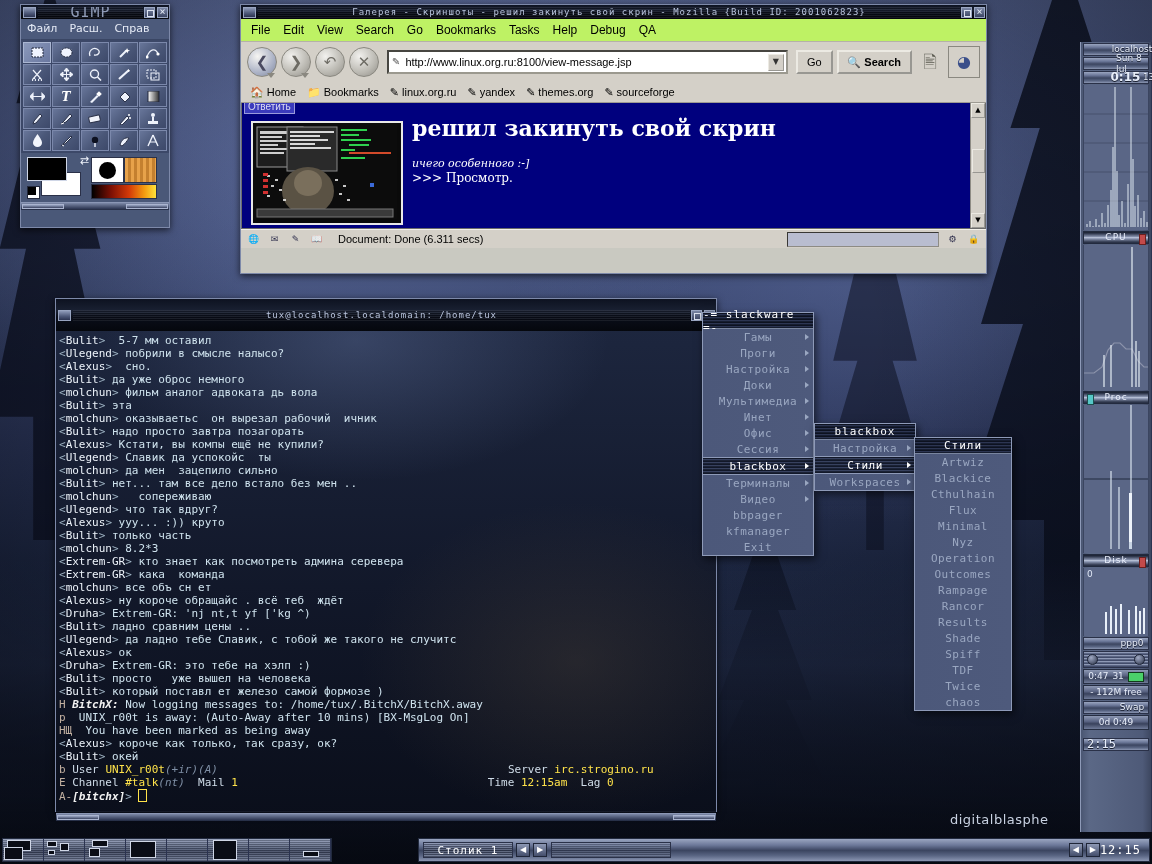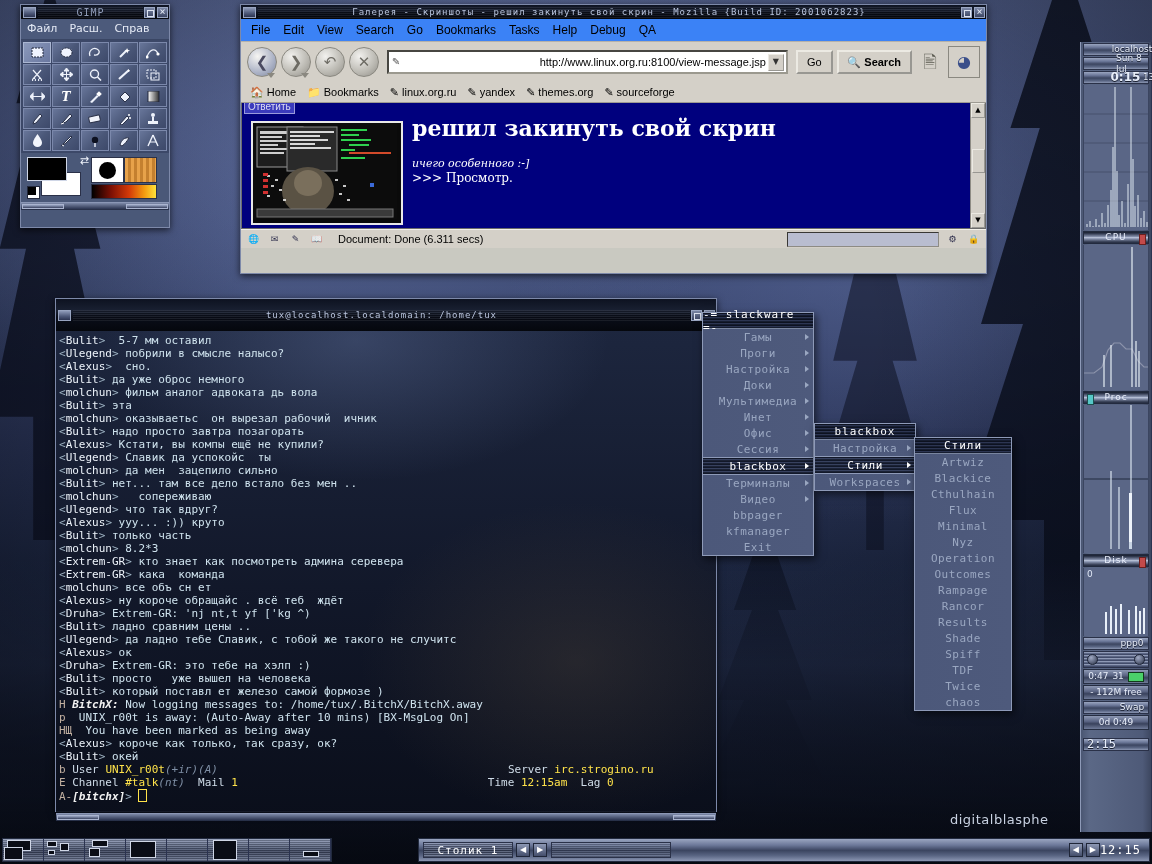--- a/index.html
+++ b/index.html
@@ -56,21 +56,21 @@
   .handle{
     height:7px;display:flex;align-items:center;
     background:linear-gradient(to bottom,#7d89a8,#47526f 55%,#222a41);
     border-top:1px solid #8b97b5;
   }
   .handle .grip{width:42px;height:5px;margin:1px;background:linear-gradient(to bottom,#9aa6c4,#3b4461);border:1px solid #aab4cf;box-sizing:border-box;}
   .handle .bar{flex:1;height:5px;margin:1px;background:linear-gradient(to bottom,#6f7b99,#2c3551);}
 
   
   #gimp{left:20px;top:4px;width:148px;height:222px;background:#4a5878;border:1px solid #7d89a9;}
-  #gimp .tbar-title{font-size:10px;color:#8e9ab6;}
+  #gimp .tbar-title{font-size:15px;color:#8e9ab6;}
   #gimp-menu{
     display:flex;gap:12px;padding:3px 6px 4px 6px;font:11px/13px "DejaVu Sans",sans-serif;color:#e6ebf6;
     background:#4c5a7b;border-bottom:1px solid #3a4664;
   }
   #gimp-tools{display:grid;grid-template-columns:repeat(5,1fr);gap:1px;padding:2px;background:#3c4868;}
   .gtool{
     height:21px;background:linear-gradient(135deg,#68769a,#4a5778 55%,#3d496a);
     border:1px solid #7b88ab;box-sizing:border-box;display:flex;align-items:center;justify-content:center;
     font:10px/10px "DejaVu Sans",sans-serif;color:#e8edf8;
   }
@@ -89,33 +89,33 @@
   #gimp-pat .brush b{width:17px;height:17px;border-radius:50%;background:#000;display:block;}
   #gimp-pat .patt{width:33px;height:26px;border:1px solid #2b3148;box-sizing:border-box;
     background:repeating-linear-gradient(to right,#e7a24a 0 3px,#c4802f 3px 6px);}
   #gimp-pat .grad{height:13px;margin-top:1px;border:1px solid #2b3148;
     background:linear-gradient(to right,#000 0%,#7d1005 30%,#d43a08 58%,#f59c10 82%,#ffe23a 100%);}
 
   
   #moz{left:240px;top:4px;width:745px;height:268px;background:#c9c9c1;border:1px solid #7d89a9;}
   #moz .tbar-title{font-size:9px;}
   .moz-menu{
-    display:flex;gap:13px;padding:4px 8px 4px 10px;background:#3b82f6;
+    display:flex;gap:13px;padding:4px 8px 4px 10px;background:#bef264;
     font:12px/14px "Liberation Sans",sans-serif;color:#000;border-bottom:1px solid #b5b1a9;
   }
   .moz-nav{display:flex;align-items:center;gap:4px;padding:4px 6px;background:#d4d0c8;}
   .navbtn{width:30px;height:30px;border-radius:50%;position:relative;
     background:radial-gradient(circle at 34% 30%,#f2f1ee,#b9b7b0 62%,#8e8c86);
     border:1px solid #8a8880;box-sizing:border-box;display:flex;align-items:center;justify-content:center;
     color:#6d6b64;font:15px/15px "DejaVu Sans",sans-serif;}
   .navbtn.on{color:#4a4a60;background:radial-gradient(circle at 34% 30%,#f6f5f2,#a9b0c4 62%,#7e869c);}
   .navbtn .tri{position:absolute;right:1px;bottom:-2px;width:0;height:0;border-left:4px solid transparent;border-right:4px solid transparent;border-top:5px solid #8a8880;}
   .urlbox{flex:1;display:flex;align-items:center;height:20px;background:#fff;border:2px inset #9b998f;margin:0 4px;padding:0 2px;}
   .urlbox .pen{font:10px/12px "DejaVu Sans",sans-serif;color:#555;margin:0 3px 0 1px;}
-  .urlbox input{flex:1;border:0;outline:0;font:11px/13px "Liberation Sans",sans-serif;color:#000;background:transparent;text-align:right;}
+  .urlbox input{flex:1;border:0;outline:0;font:11px/13px "Liberation Sans",sans-serif;color:#000;background:transparent;}
   .urlbox .dd{width:14px;height:15px;background:#d4d0c8;border:1px outset #eceae3;display:flex;align-items:center;justify-content:center;
     font:8px/8px "DejaVu Sans",sans-serif;color:#333;}
   .mbtn{height:20px;padding:0 9px;background:#d4d0c8;border:2px outset #eceae3;
     font:bold 11px/16px "Liberation Sans",sans-serif;color:#000;display:flex;align-items:center;gap:3px;}
   .mbtn.plain{font-weight:normal;}
   .moz-pers{display:flex;align-items:center;gap:11px;padding:3px 9px;background:#d4d0c8;
     font:11px/14px "Liberation Sans",sans-serif;color:#000;border-bottom:1px solid #9d9a92;}
   .moz-pers .it{display:flex;align-items:center;gap:3px;}
   .moz-content{position:relative;height:125px;background:#00007e;overflow:hidden;border:1px solid #6b6b6b;border-top:0;}
   .reply{position:absolute;left:2px;top:-3px;background:#3b3bbd;color:#dcdcf2;border:1px solid #9a9adc;

